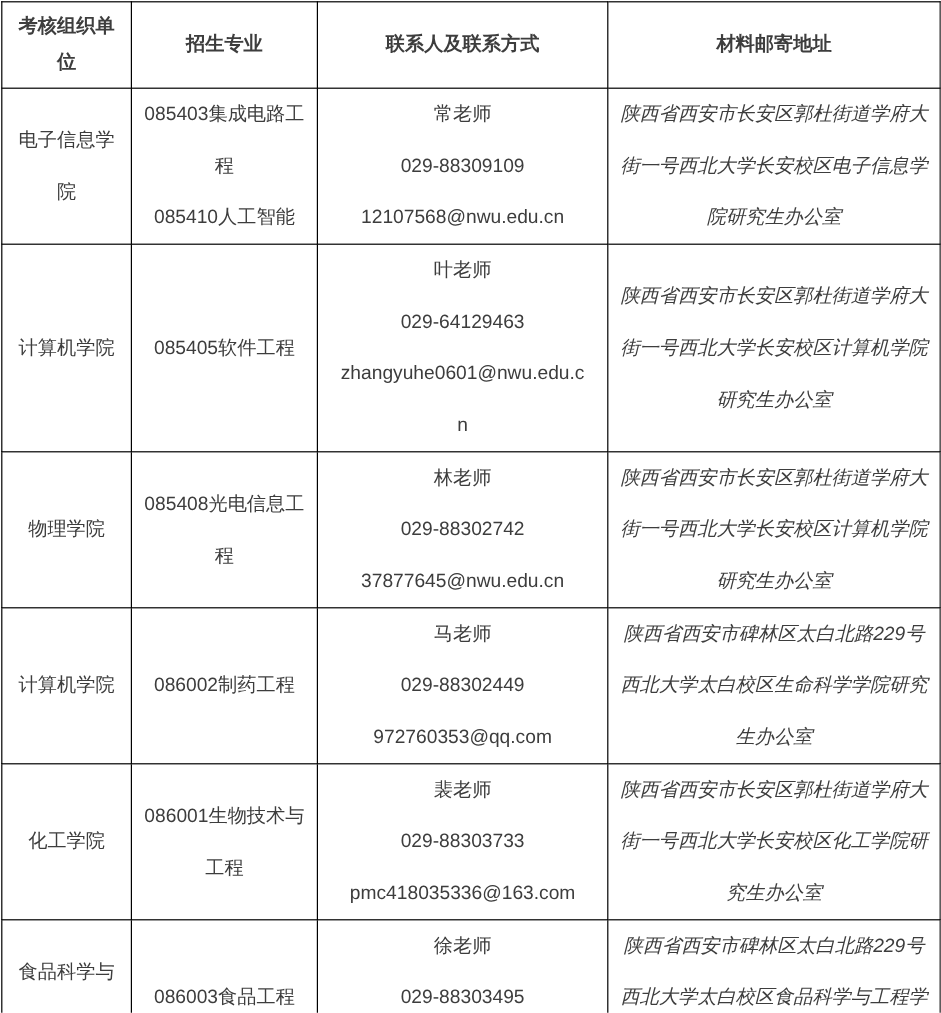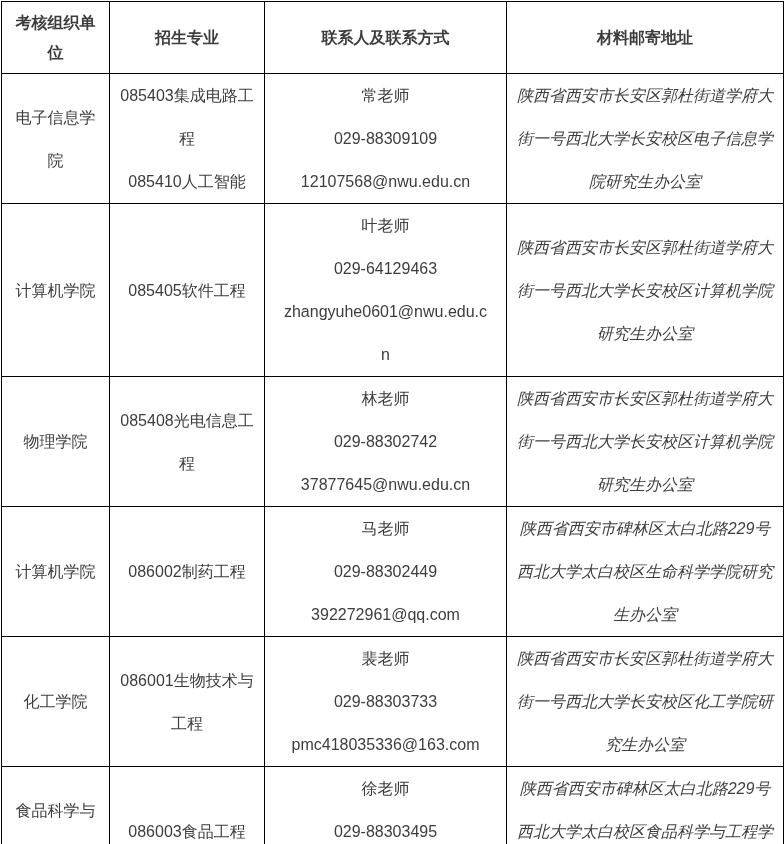--- a/index.html
+++ b/index.html
@@ -106,21 +106,21 @@
         <td class="cell-address">陕西省西安市长安区郭杜街道学府大街一号西北大学长安校区计算机学院研究生办公室</td>
       </tr>
       <tr>
         <td class="cell-unit">计算机学院</td>
         <td class="cell-majors">
           <span class="line">086002制药工程</span>
         </td>
         <td class="cell-contact">
           <span class="line">马老师</span>
           <span class="line">029-88302449</span>
-          <span class="line">392272961@qq.com</span>
+          <span class="line">972760353@qq.com</span>
         </td>
         <td class="cell-address">陕西省西安市碑林区太白北路229号西北大学太白校区生命科学学院研究生办公室</td>
       </tr>
       <tr>
         <td class="cell-unit">化工学院</td>
         <td class="cell-majors">
           <span class="line">086001生物技术与工程</span>
         </td>
         <td class="cell-contact">
           <span class="line">裴老师</span>

